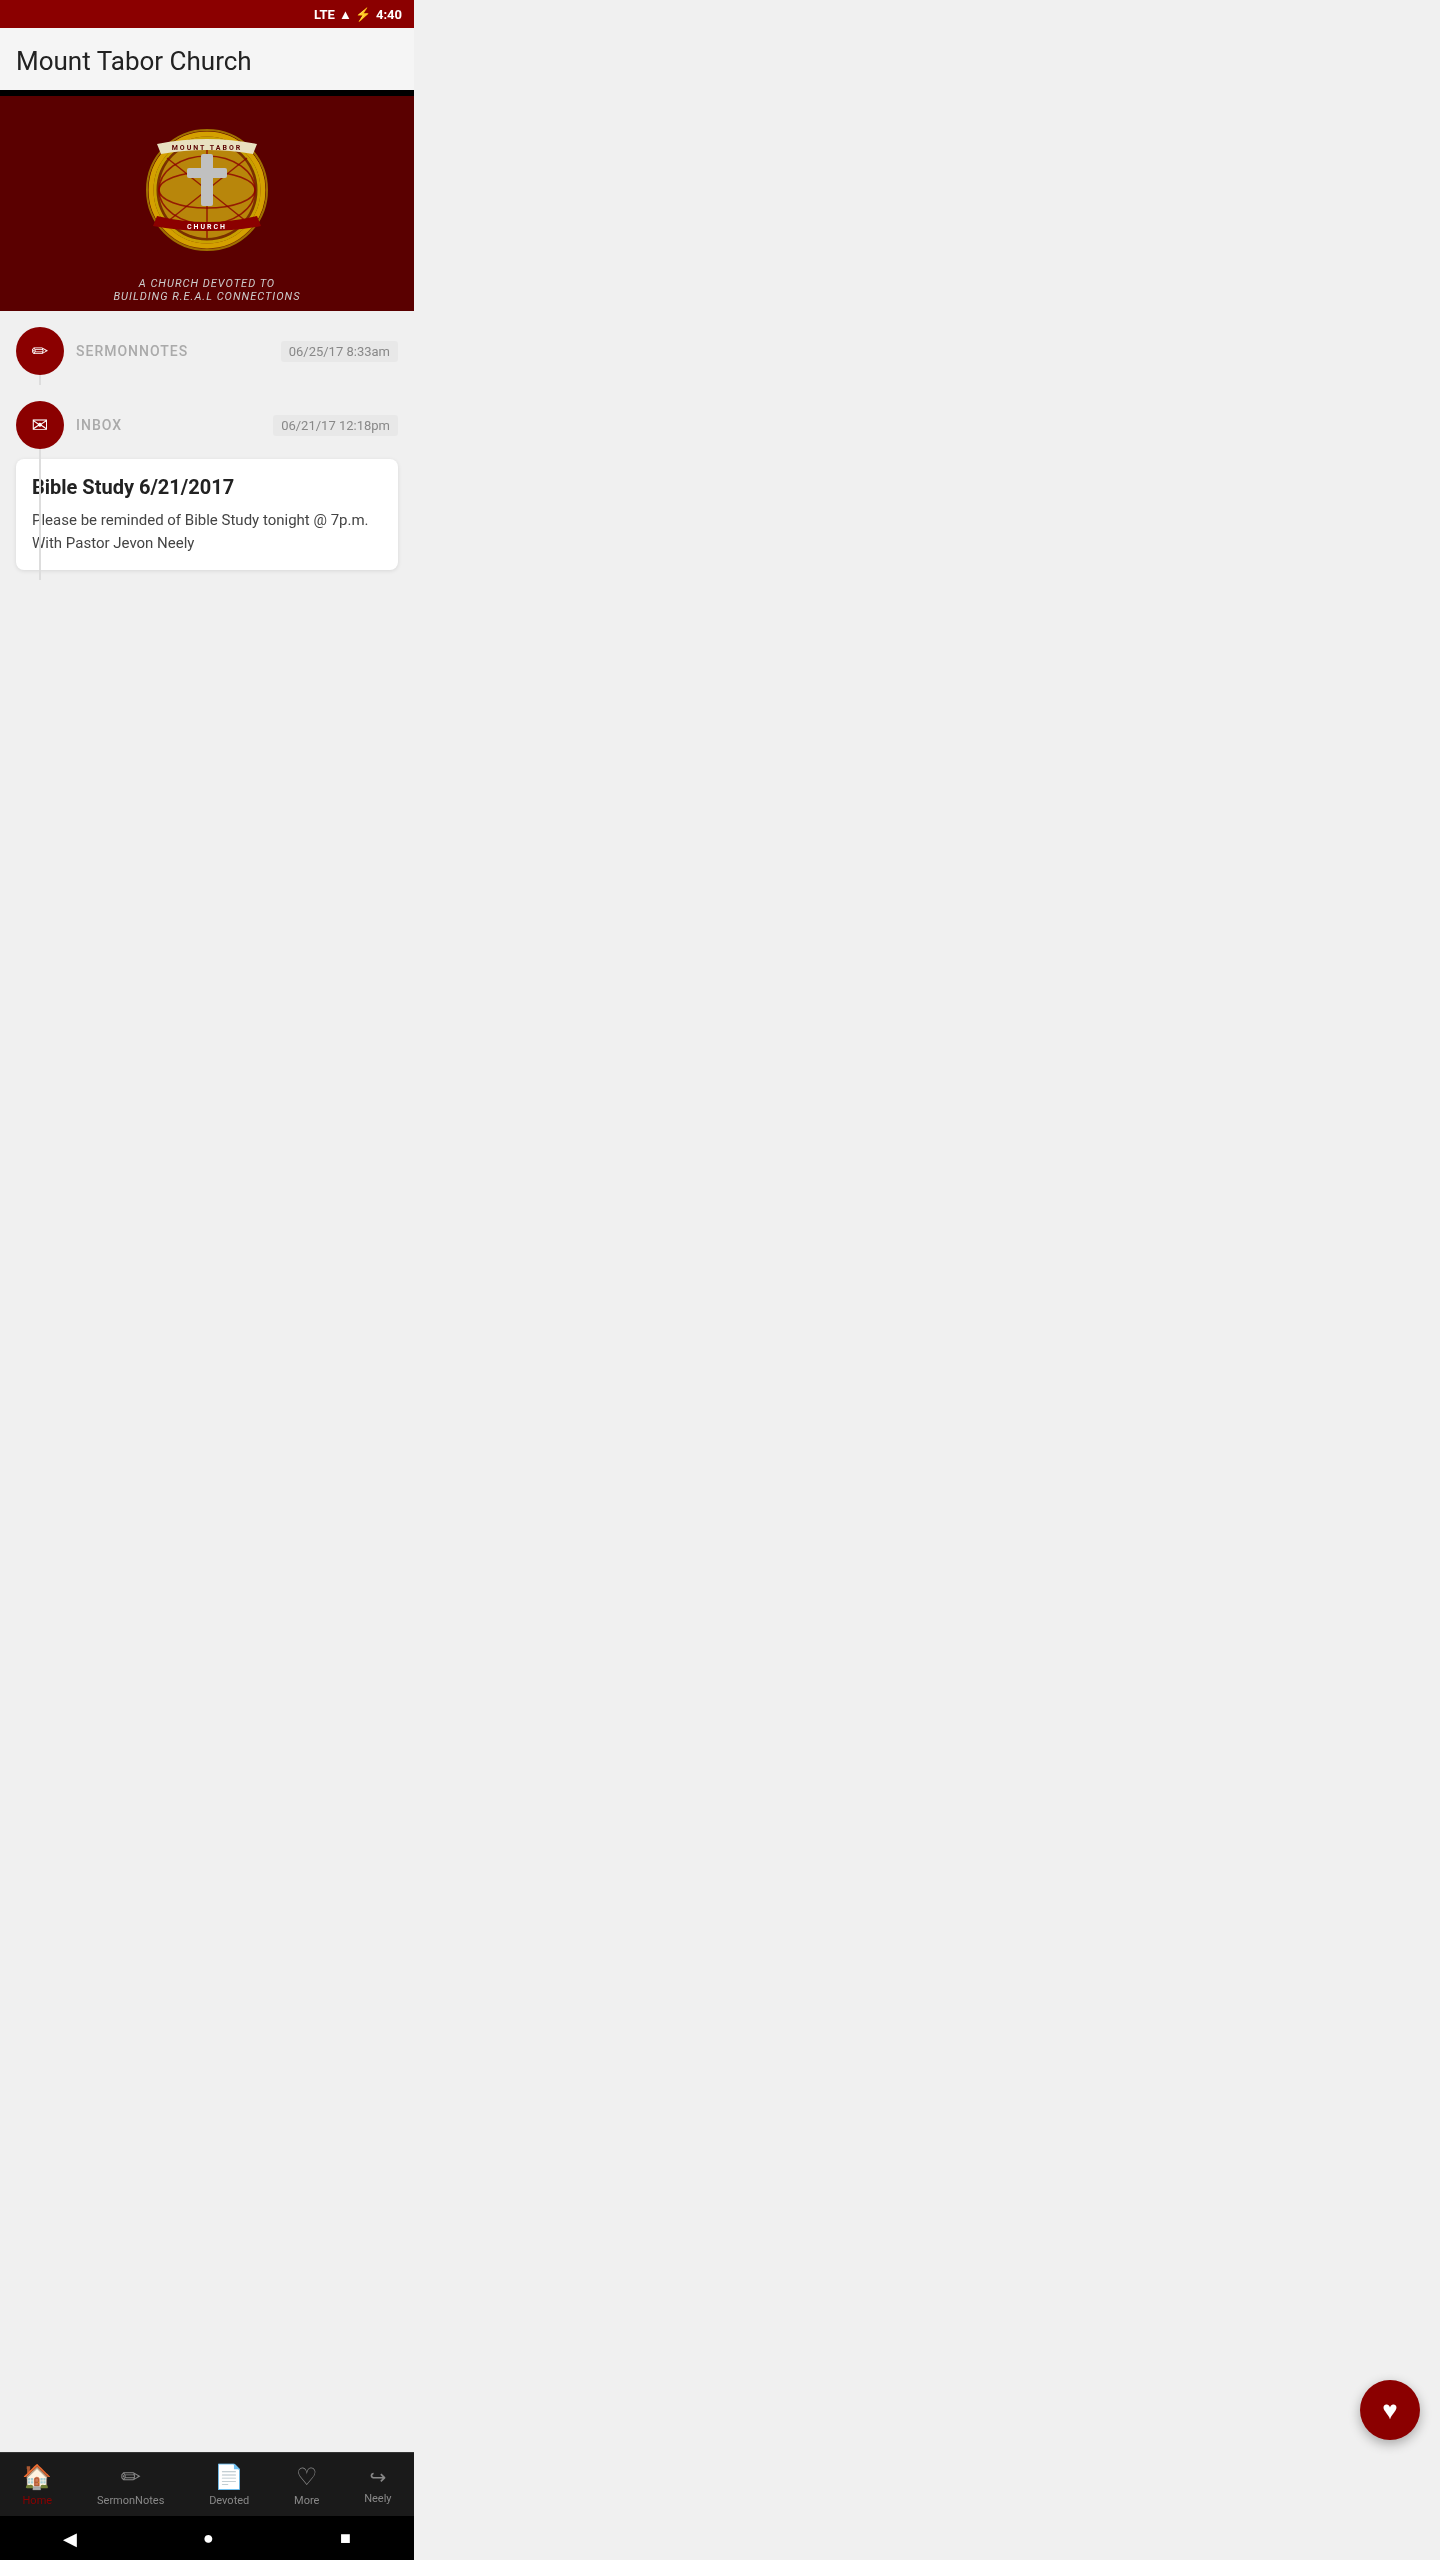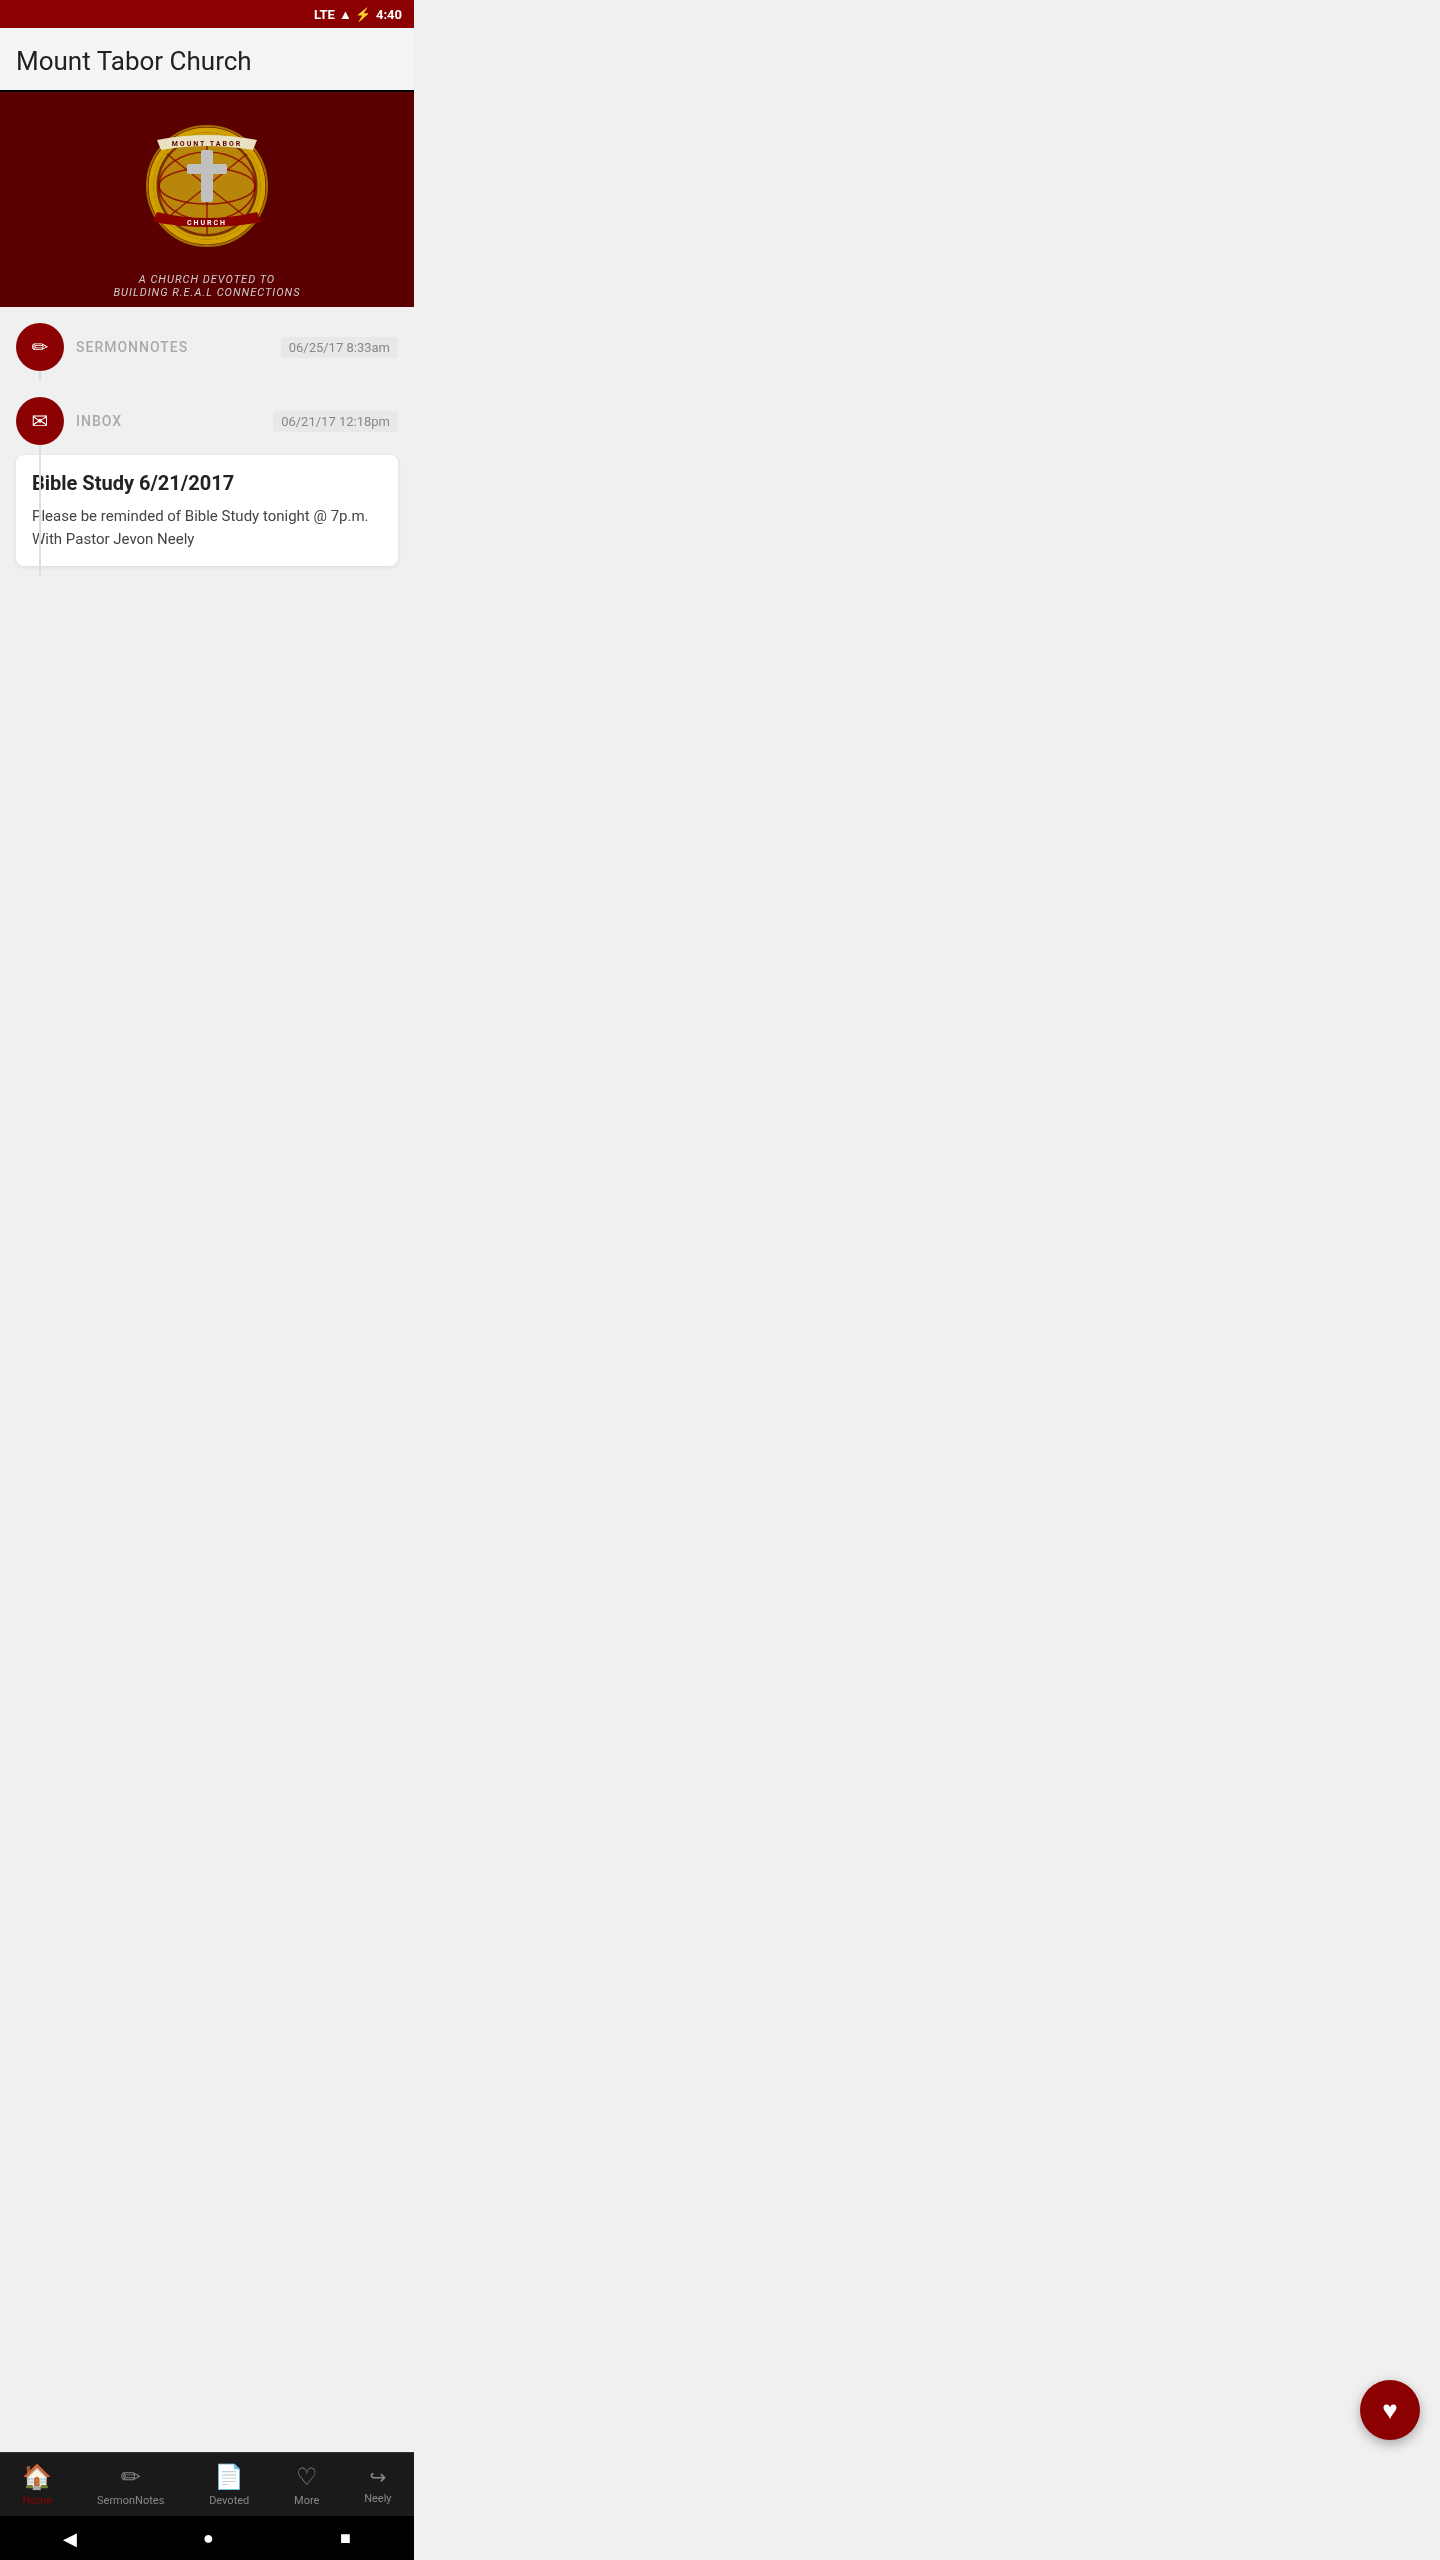--- a/index.html
+++ b/index.html
@@ -32,21 +32,21 @@
     .status-icons {
       display: flex;
       align-items: flex-end;
       gap: 4px;
     }
 
     
     .app-header {
       background: #f5f5f5;
       padding: 18px 16px 14px;
-      border-bottom: 2px solid #000000;
+      border-bottom: 6px solid #000000;
     }
     .app-title {
       font-size: 26px;
       font-weight: 400;
       color: #222;
     }
 
     
     .church-banner {
       background: #5a0000;

